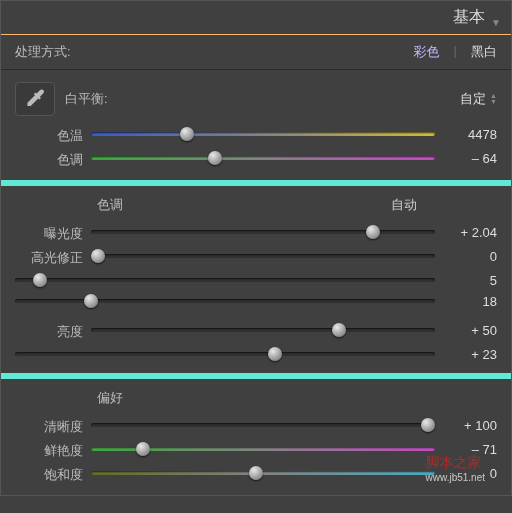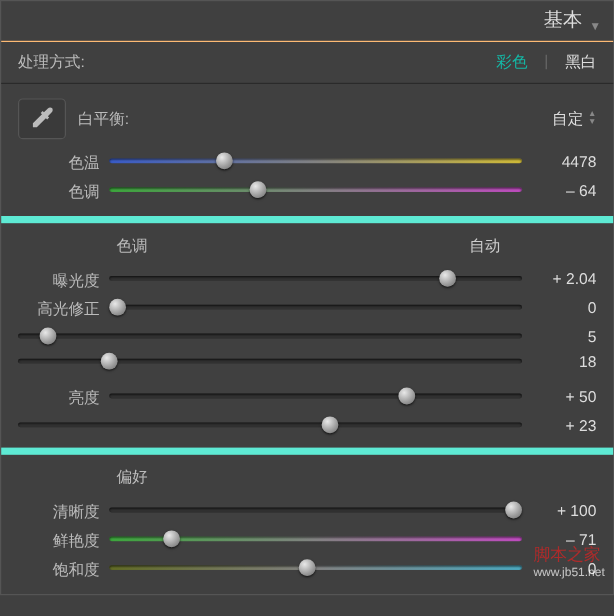--- a/index.html
+++ b/index.html
@@ -35,21 +35,21 @@
 }
 .treatment-row {
   display: flex;
   align-items: center;
   padding: 8px 14px;
   border-bottom: 1px solid #2a2a2a;
   gap: 45px;
 }
 .treatment-label { color: #bbb; flex: 1; }
 .treatment-opts { display: flex; gap: 14px; color: #ddd; }
-.treatment-opts span.active { color: #14b8a6; }
+.treatment-opts span.active { color: #c4b5fd; }
 .treatment-opts .sep { color: #666; }
 .section {
   border-bottom: 6px solid #5eead4;
   padding: 8px 0;
 }
 .section-head {
   display: flex;
   align-items: center;
   padding: 4px 14px 8px;
 }
@@ -112,21 +112,21 @@
   transform: translateX(-50%);
 }
 .val {
   width: 54px;
   text-align: right;
   color: #ddd;
 }
 .watermark {
   position: absolute;
   bottom: 30px;
-  right: 8px;
+  right: 27px;
   font-size: 14px;
   color: #d22;
   opacity: 0.7;
   pointer-events: none;
 }
 .watermark .sub { font-size:10px; color:#fff; }
 </style>
 </head>
 <body>
 

